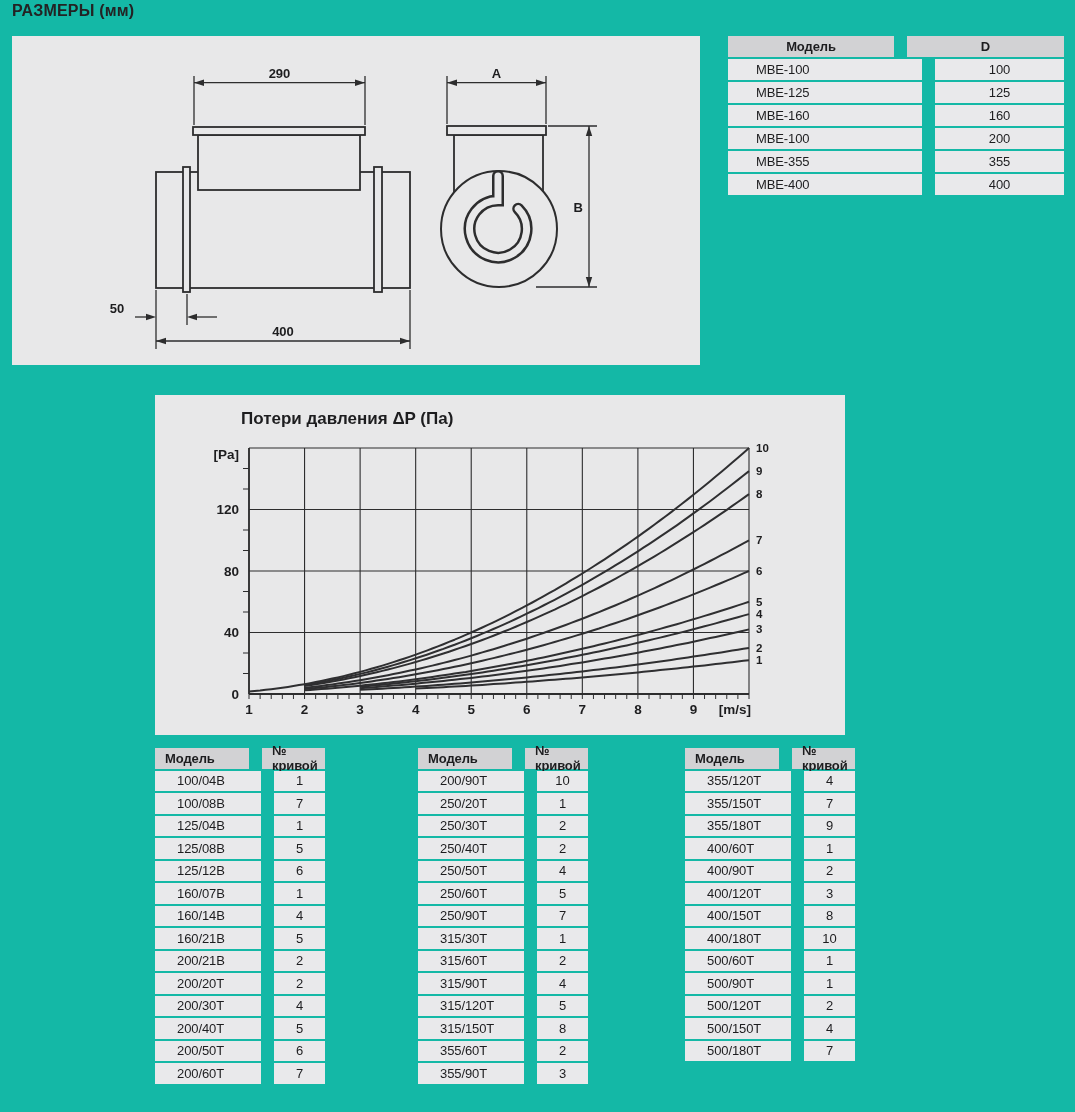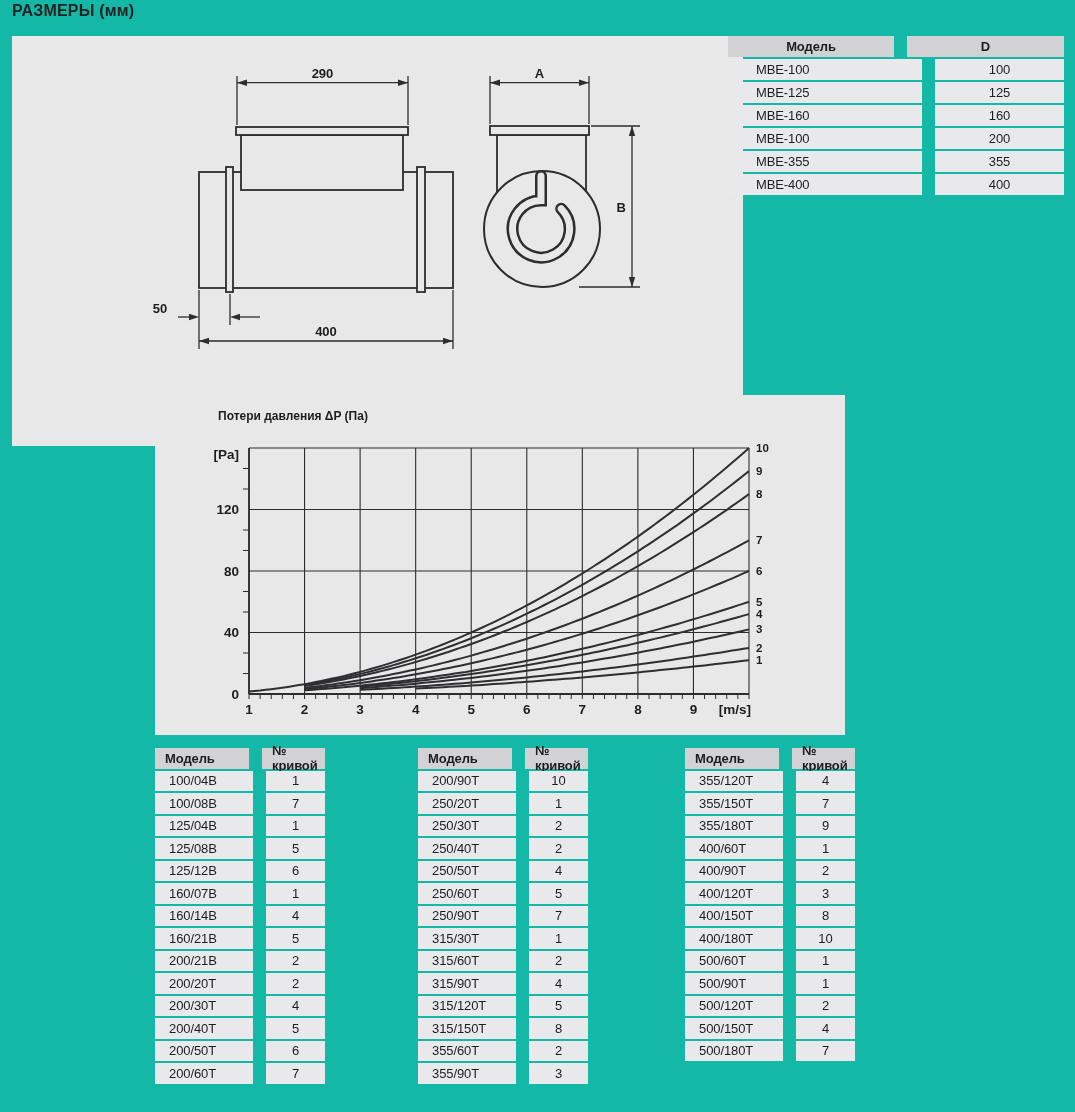--- a/index.html
+++ b/index.html
@@ -1,23 +1,23 @@
 <!DOCTYPE html>
 <html><head>
 <meta charset="utf-8">
 <style>
   html,body{margin:0;padding:0;background:#fff;}
   .page{position:relative;width:1075px;height:1112px;background:#14b8a6;
         font-family:"Liberation Sans","DejaVu Sans",sans-serif;color:#1d1d1f;overflow:hidden;}
   .page-title{position:absolute;left:12px;top:2px;font-size:16px;font-weight:bold;
         letter-spacing:.2px;color:#232324;margin:0;}
   .panel{position:absolute;background:#e8e8e9;}
-  .drawing-panel{left:12px;top:36px;width:688px;height:410px;padding-left:43px;}
+  .drawing-panel{left:12px;top:36px;width:688px;height:329px;}
   .chart-panel{left:155px;top:395px;width:690px;height:340px;}
-  .chart-title{position:absolute;left:63px;top:14px;font-size:12px;font-weight:bold;color:#1d1d1f;}
+  .chart-title{position:absolute;left:86px;top:14px;font-size:17px;font-weight:bold;color:#1d1d1f;}
   .chart-svg{position:absolute;left:0;top:0;}
 
   
   .dtable{position:absolute;display:flex;flex-direction:column;gap:2px;}
   .dtable .tr{display:flex;gap:13px;}
   .dtable .th,.dtable .td{display:flex;align-items:center;font-size:13px;letter-spacing:-.1px;}
   .dtable .th{background:#d2d2d4;font-weight:bold;}
   .dtable .td{background:#e9e9eb;}
 
   .model-table{left:728px;top:36px;width:336px;}
@@ -26,21 +26,21 @@
   .model-table .c1{flex:1;}
   .model-table .th{justify-content:center;}
   .model-table .td.c0{padding-left:28px;}
   .model-table .td.c1{justify-content:center;}
 
   .curve-table{top:748px;width:170px;}
   .curve-table .tr{height:20.5px;}
   .curve-table .c0{width:84px;}
   .curve-table .c1{flex:1;}
   .curve-table .th{padding-left:10px;}
-  .curve-table .td.c0{padding-left:14px;}
+  .curve-table .td.c0{padding-left:22px;}
   .curve-table .td.c1{justify-content:center;}
   .t1{left:155px;} .t2{left:418px;} .t3{left:685px;}
 
   
   .draw-line{stroke:#2d2d2e;fill:#e8e8e9;stroke-width:1.8;}
   .dim{stroke:#2d2d2e;stroke-width:1.3;fill:none;}
   .dim-arrow{fill:#2d2d2e;stroke:none;}
   .dim-label{font-size:13px;font-weight:bold;fill:#1d1d1f;}
 
   

